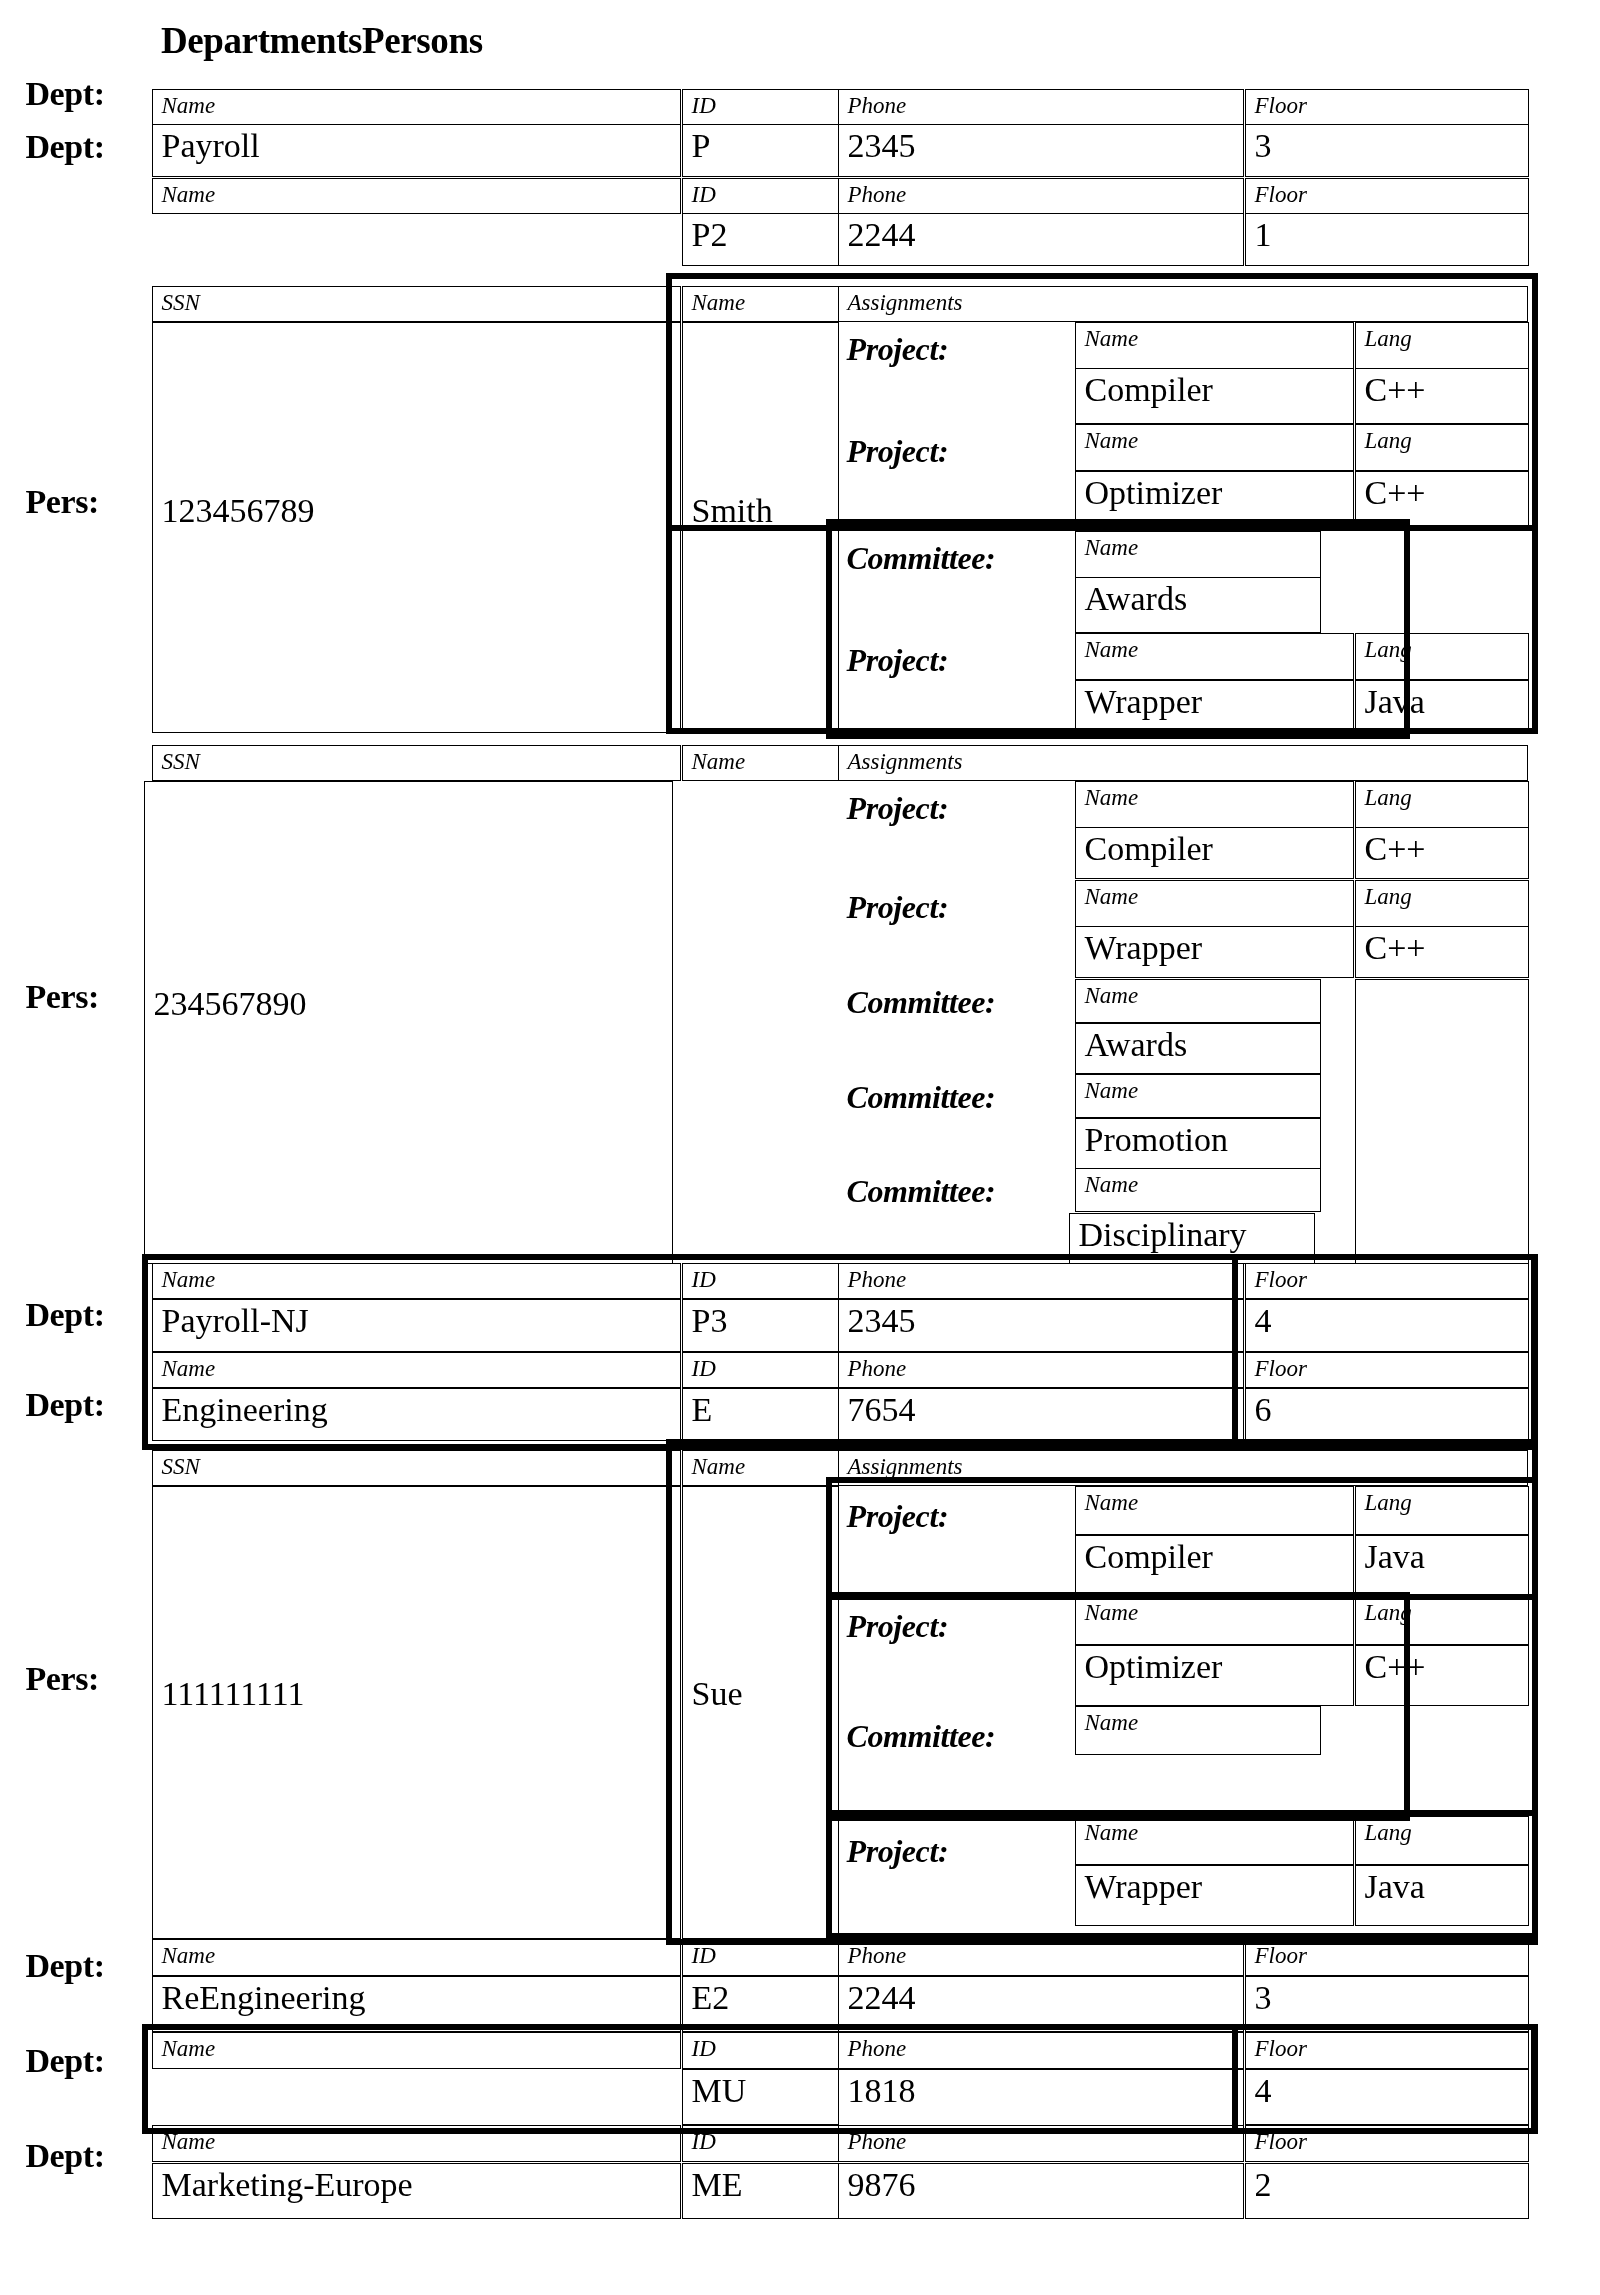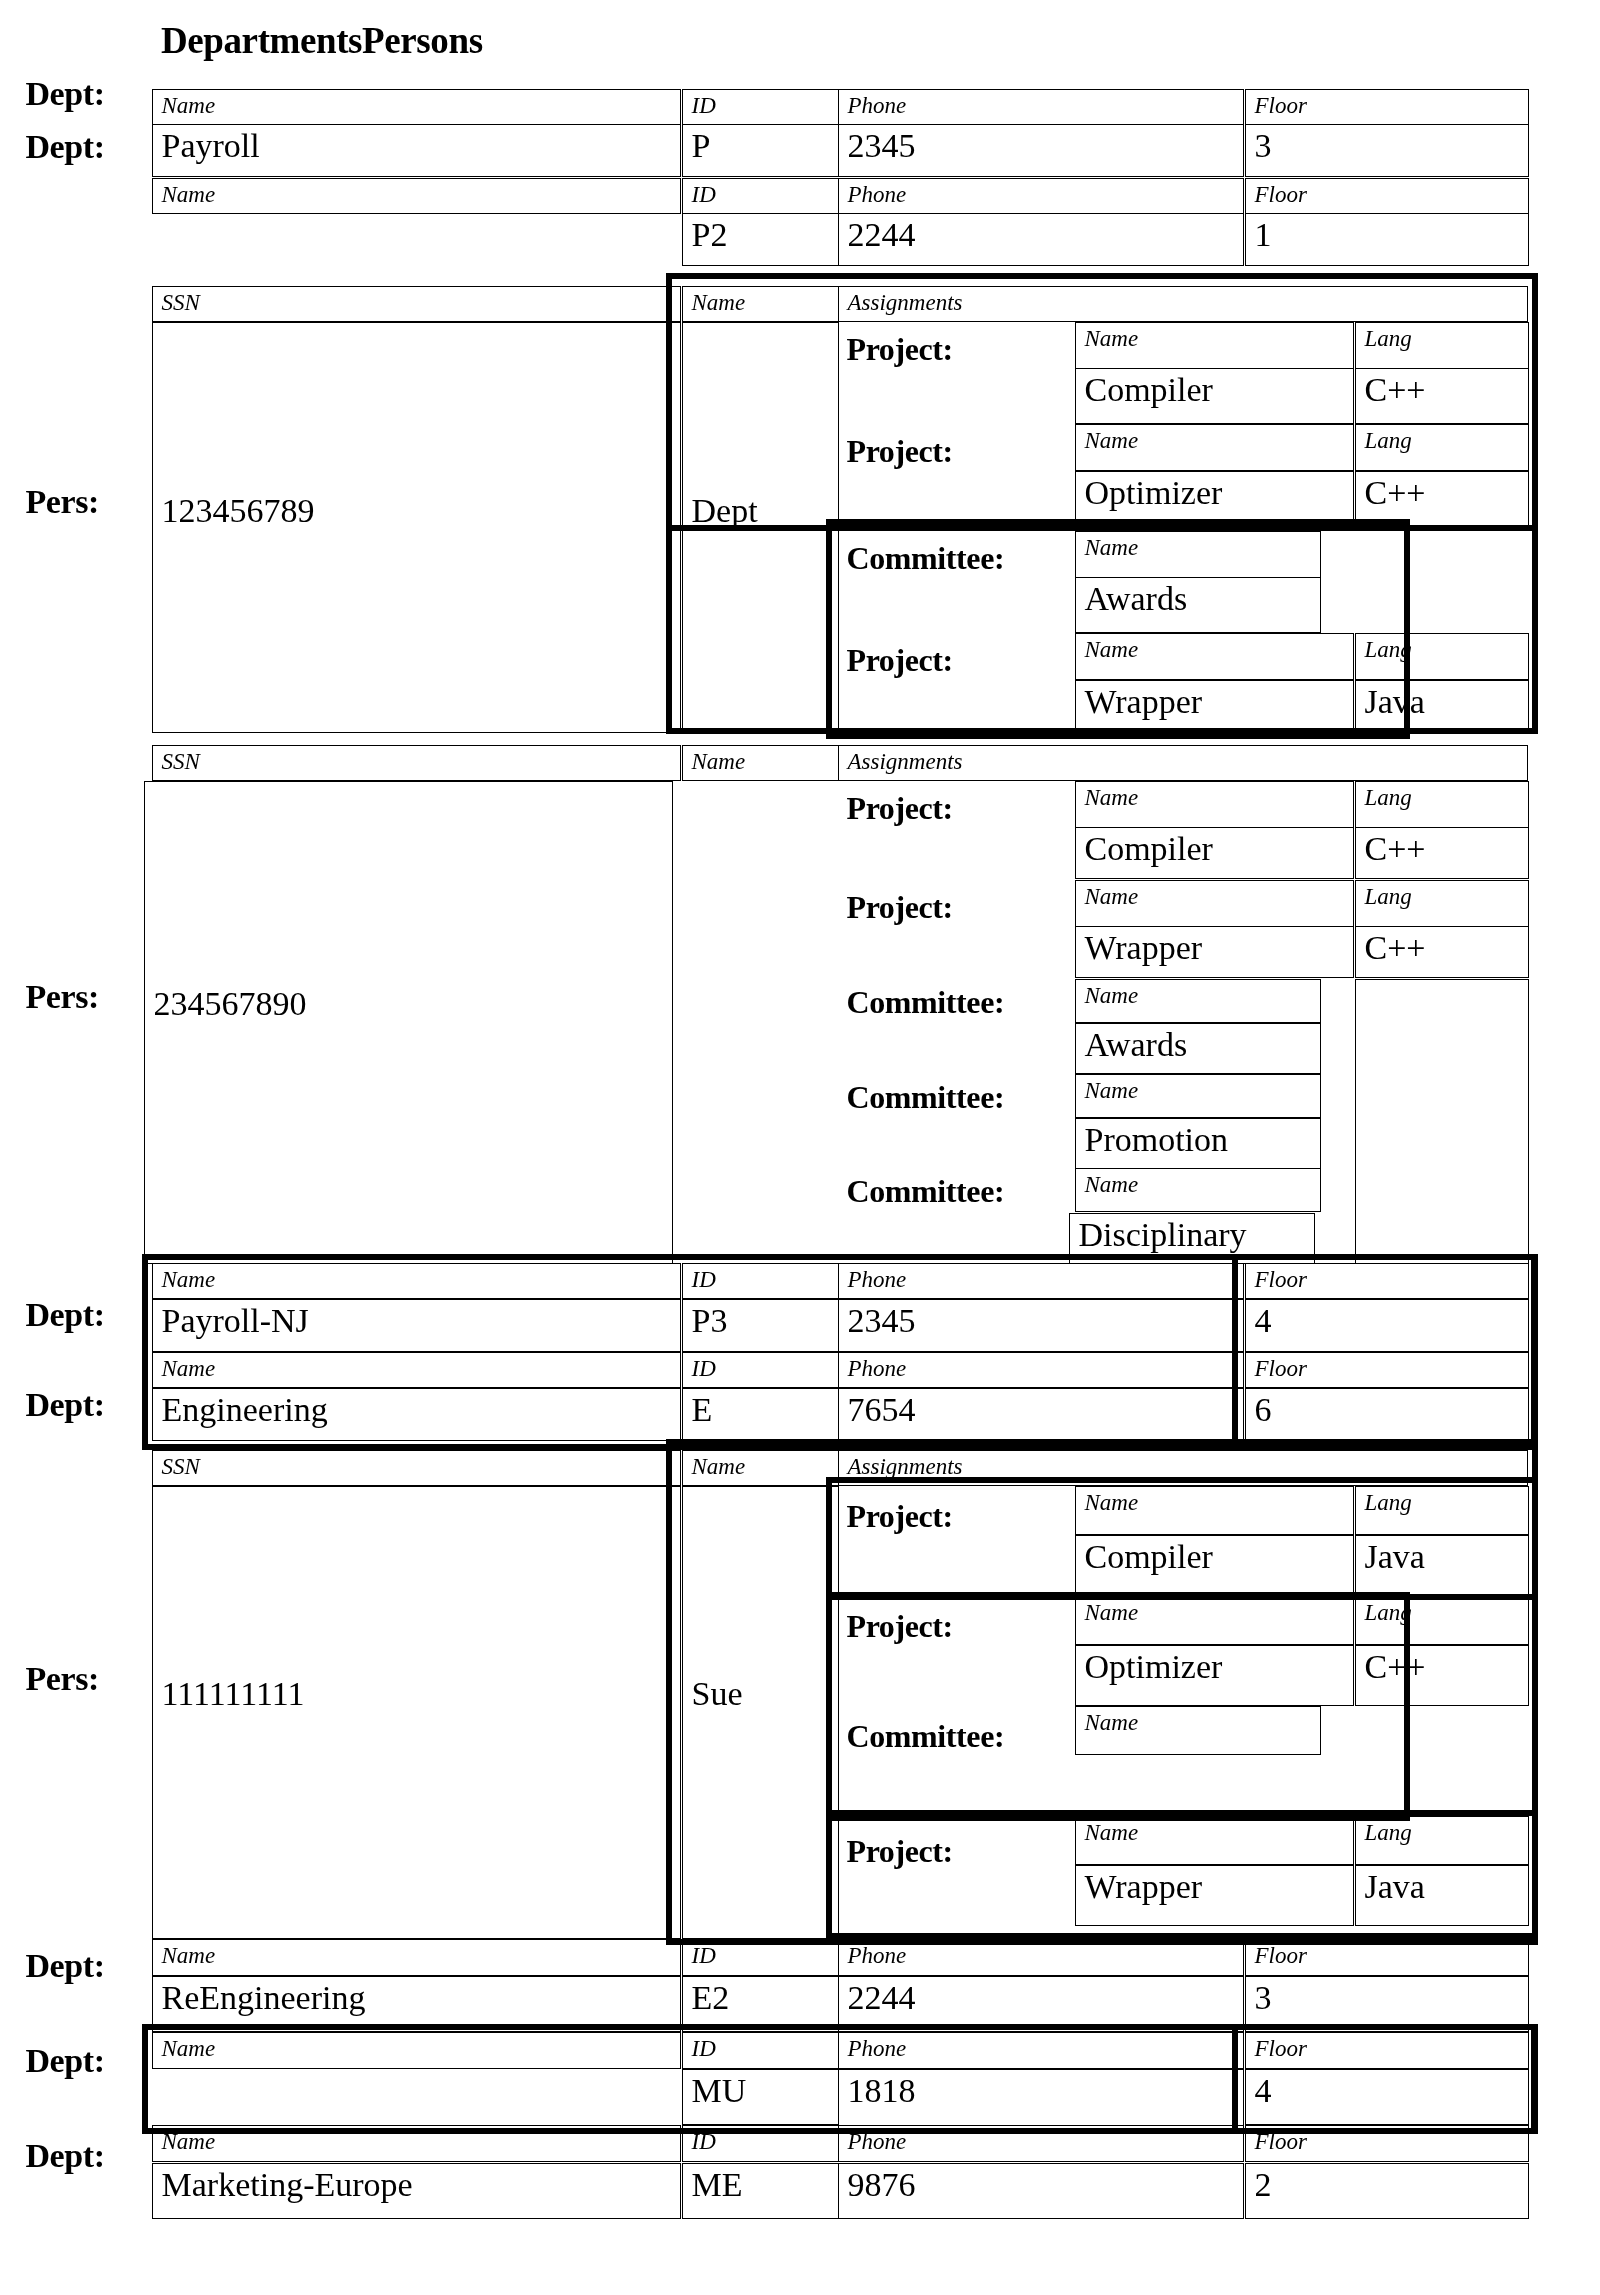--- a/index.html
+++ b/index.html
@@ -47,21 +47,21 @@
     font-size:23px;
     font-family:"Liberation Serif","DejaVu Serif",serif;
   }
   
   .val > span{
     top:1.7px;
     font-size:34px;
     font-family:"Liberation Serif","DejaVu Serif",serif;
   }
   
-  .lbl{border:none;background:transparent;}
+  .lbl{border:none;background:transparent;font-style:italic;}
   .lbl > span{
     font-size:32px;font-weight:bold;
     font-family:"Liberation Serif","DejaVu Serif",serif;
     letter-spacing:-0.4px;
   }
 
   
   .hbox{
     position:absolute;
     box-sizing:border-box;
@@ -145,21 +145,21 @@
       <span>Name</span>
     </div>
   <div class="cell hdr" style="left:838px;top:286px;width:690px;height:36px">
       <span>Assignments</span>
     </div>
 
   <div class="cell val" style="left:152px;top:322px;width:529px;height:411px">
       <span style="top:169px">123456789</span>
     </div>
   <div class="cell val" style="left:682px;top:322px;width:157px;height:411px">
-      <span style="top:169px">Dept</span>
+      <span style="top:169px">Smith</span>
     </div>
 
   <div class="cell lbl" style="left:838px;top:322px;width:237px;height:102px">
       <span style="top:8.5px">Project:</span>
     </div>
   <div class="cell hdr" style="left:1075px;top:322px;width:279px;height:47px">
       <span>Name</span>
     </div>
   <div class="cell hdr" style="left:1355px;top:322px;width:174px;height:47px">
       <span>Lang</span>

